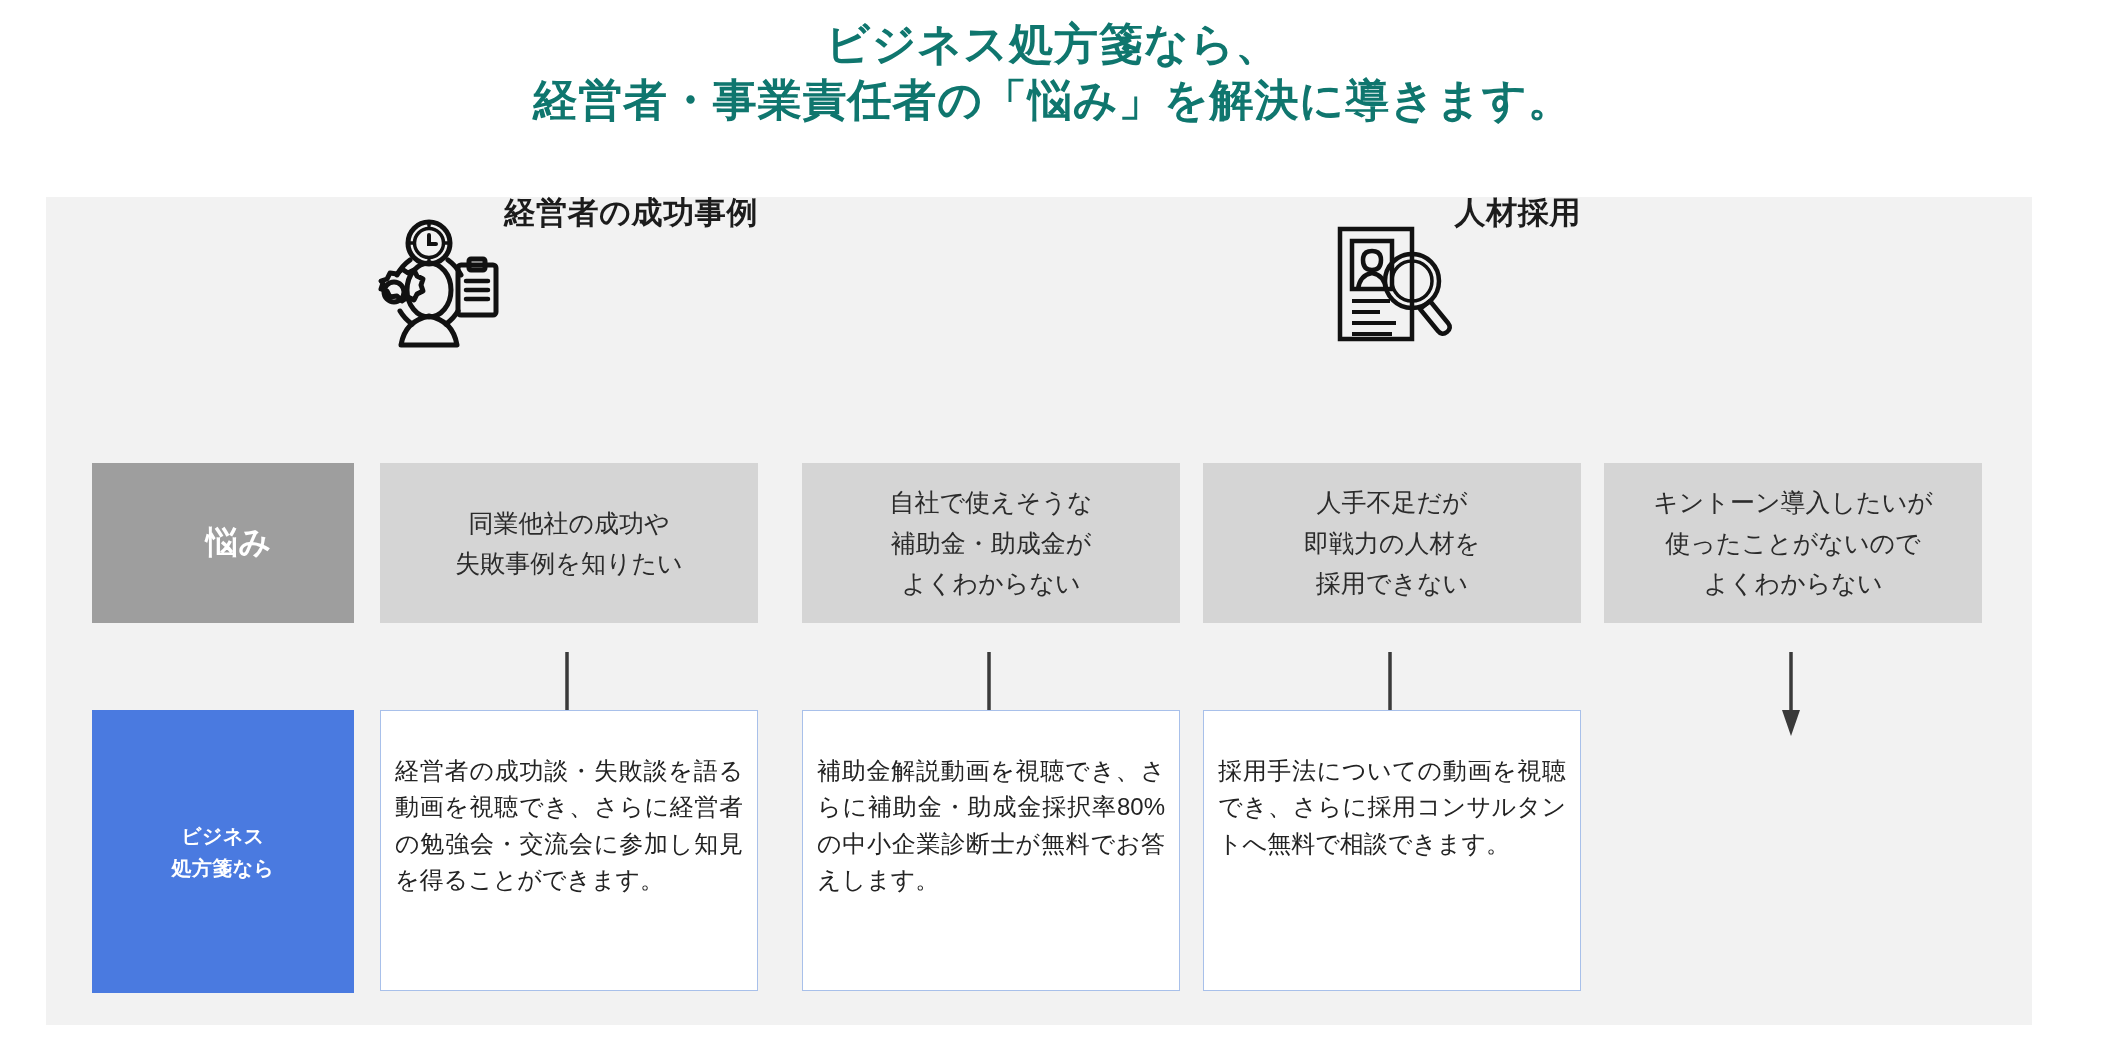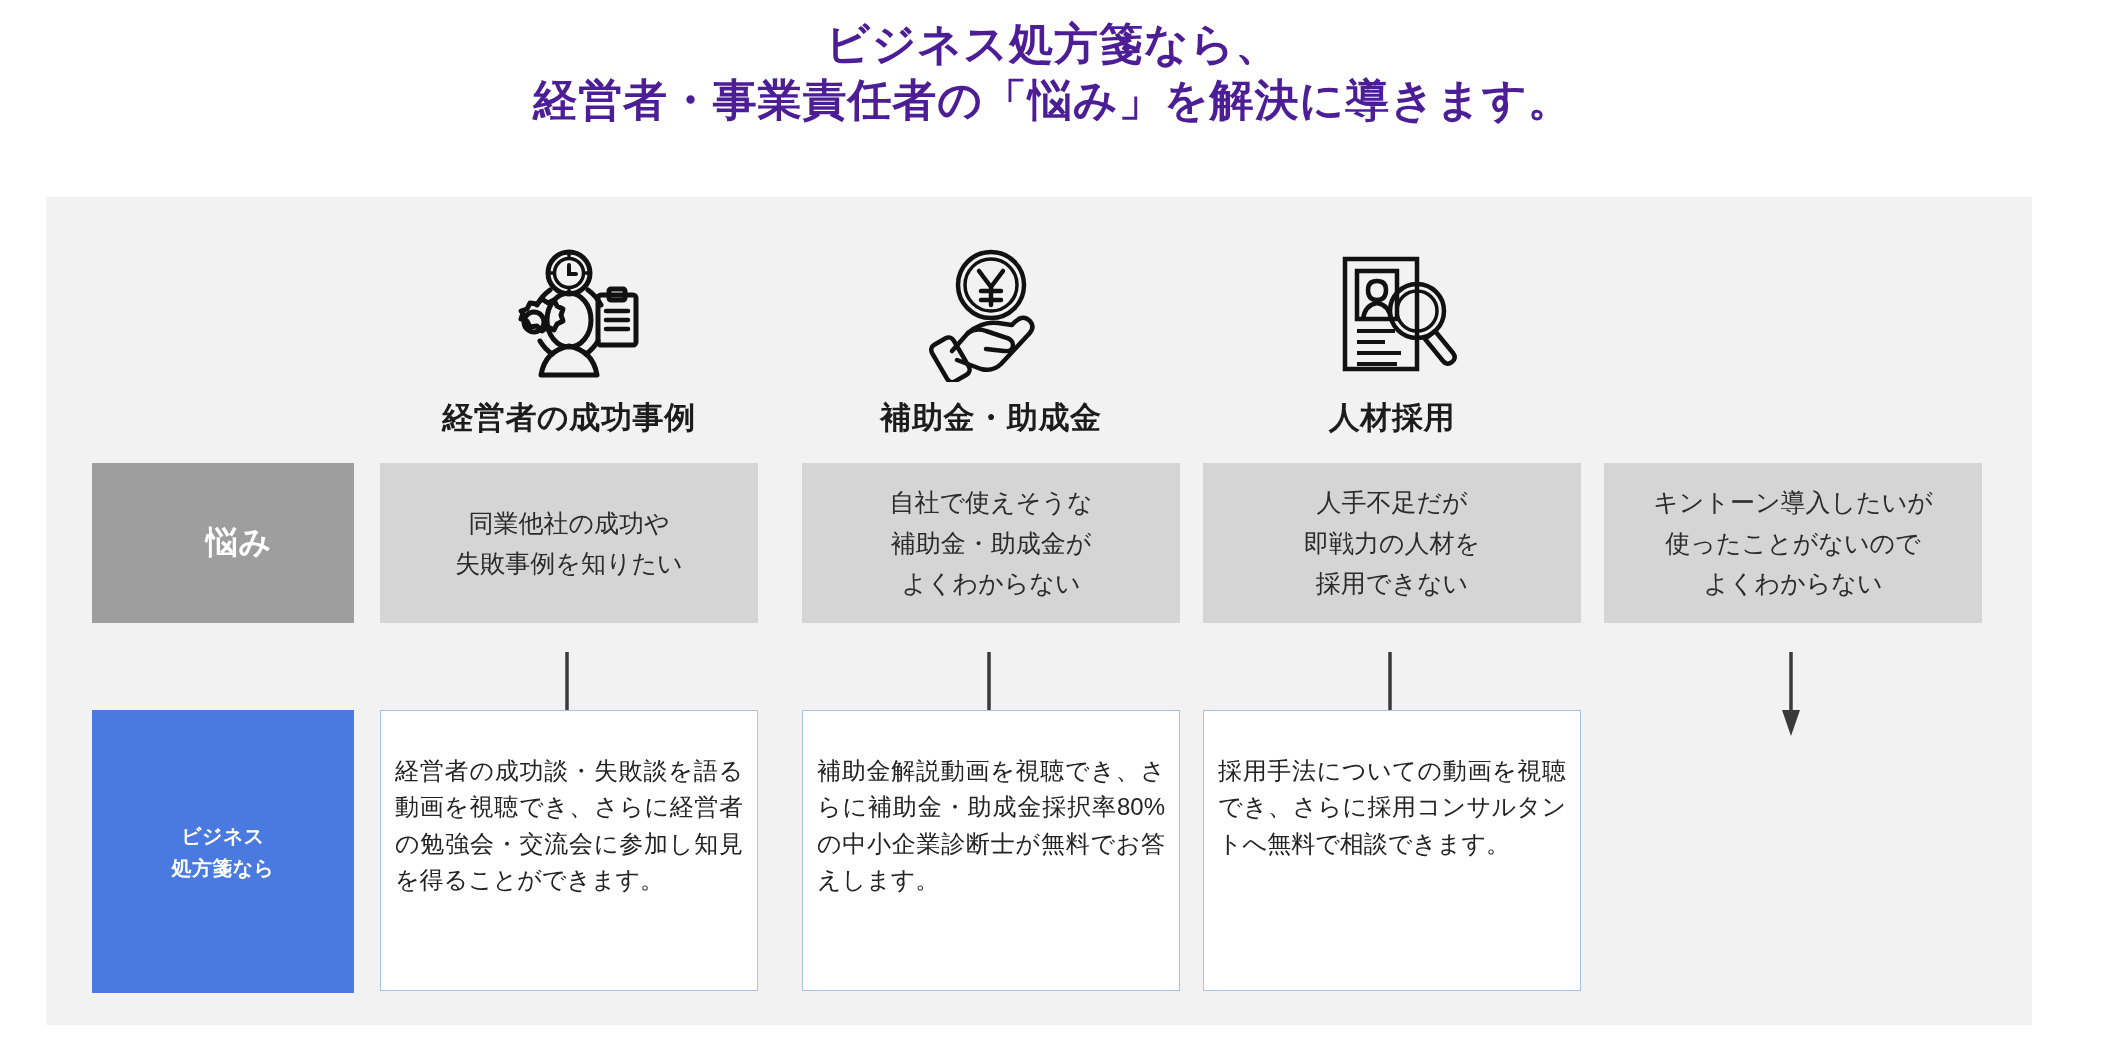--- a/index.html
+++ b/index.html
@@ -16,21 +16,21 @@
   
   .title-block{
     position:absolute;left:0;top:16px;width:2106px;
     text-align:center;
   }
   .title-line{
     font-weight:bold;
     font-size:44px;
     line-height:1.27;
     letter-spacing:.02em;
-    color:#4c1d95;
+    color:#0f766e;
     white-space:pre;
   }
 
   
   .panel{
     position:absolute;
     left:46px;top:197px;
     width:1986px;height:828px;
     background:#f2f2f2;
   }
@@ -40,21 +40,21 @@
 
   .col-label{position:absolute;left:46px;width:262px;}
   .col-1{position:absolute;left:334px;width:378px;}
   .col-2{position:absolute;left:756px;width:378px;}
   .col-3{position:absolute;left:1157px;width:378px;}
   .col-4{position:absolute;left:1558px;width:378px;}
 
   
   .hdr{top:0;height:250px;}
   .hdr-inner{
-    display:flex;flex-direction:column;align-items:center;justify-content:flex-end;
+    display:flex;flex-direction:row;align-items:flex-start;justify-content:flex-end;
     height:100%;
   }
   .icon-wrap{
     height:175px;
     display:flex;align-items:center;justify-content:center;
   }
   .icon-wrap svg{display:block;}
   .hdr-cap{
     font-weight:bold;
     font-size:31px;
@@ -162,35 +162,20 @@
               <rect x="115" y="42" width="16" height="11" rx="2"></rect>
               <path d="M112 64h22 M112 73h22 M112 82h22" stroke-width="4.5" stroke-linecap="round"></path>
               <ellipse cx="75" cy="73" rx="22" ry="27"></ellipse>
               <path d="M47 128 q4-24 28-29 q24 5 28 29 z" stroke-linejoin="round"></path>
             </svg>
           </div>
           <div class="hdr-cap">経営者の成功事例</div>
         </div>
       </div>
 
-      <div class="col-2 hdr">
-        <div class="hdr-inner">
-          <div class="icon-wrap">
-            <svg width="135" height="135" viewBox="0 0 135 135" fill="none" stroke="#111" stroke-width="4.5">
-              <circle cx="67" cy="38" r="33"></circle>
-              <circle cx="67" cy="38" r="26" stroke-width="3.5"></circle>
-              <path d="M55 24 l12 16 l12-16 M67 40 v18 M57 44 h20 M57 53 h20" stroke-width="4.5" stroke-linecap="round" stroke-linejoin="round"></path>
-              <path d="M28 104 l16-18 q8-6 18-2 l18 6 q9 2 9 8 q0 7-9 6 l-18-2" stroke-linejoin="round" stroke-linecap="round"></path>
-              <path d="M44 86 q14-12 30-10 l14 2 q10-12 18-4 q6 7-3 15 l-26 28 q-8 8-20 5 l-24-9" stroke-linejoin="round" stroke-linecap="round"></path>
-              <rect x="14" y="92" width="25" height="42" rx="6" transform="rotate(-30 26 113)"></rect>
-            </svg>
-          </div>
-          <div class="hdr-cap">補助金・助成金</div>
-        </div>
-      </div>
 
       <div class="col-3 hdr">
         <div class="hdr-inner">
           <div class="icon-wrap">
             <svg width="135" height="135" viewBox="0 0 135 135" fill="none" stroke="#111" stroke-width="4.5">
               <rect x="20" y="12" width="72" height="110"></rect>
               <rect x="32" y="24" width="40" height="48"></rect>
               <path d="M52 34 q9 0 9 9 q0 10-9 10 q-9 0-9-10 q0-9 9-9z"></path>
               <path d="M38 72 q2-14 14-16 q12 2 14 16" stroke-linejoin="round"></path>
               <path d="M32 84h38 M32 95h28 M32 106h44 M32 117h40" stroke-width="4"></path>

